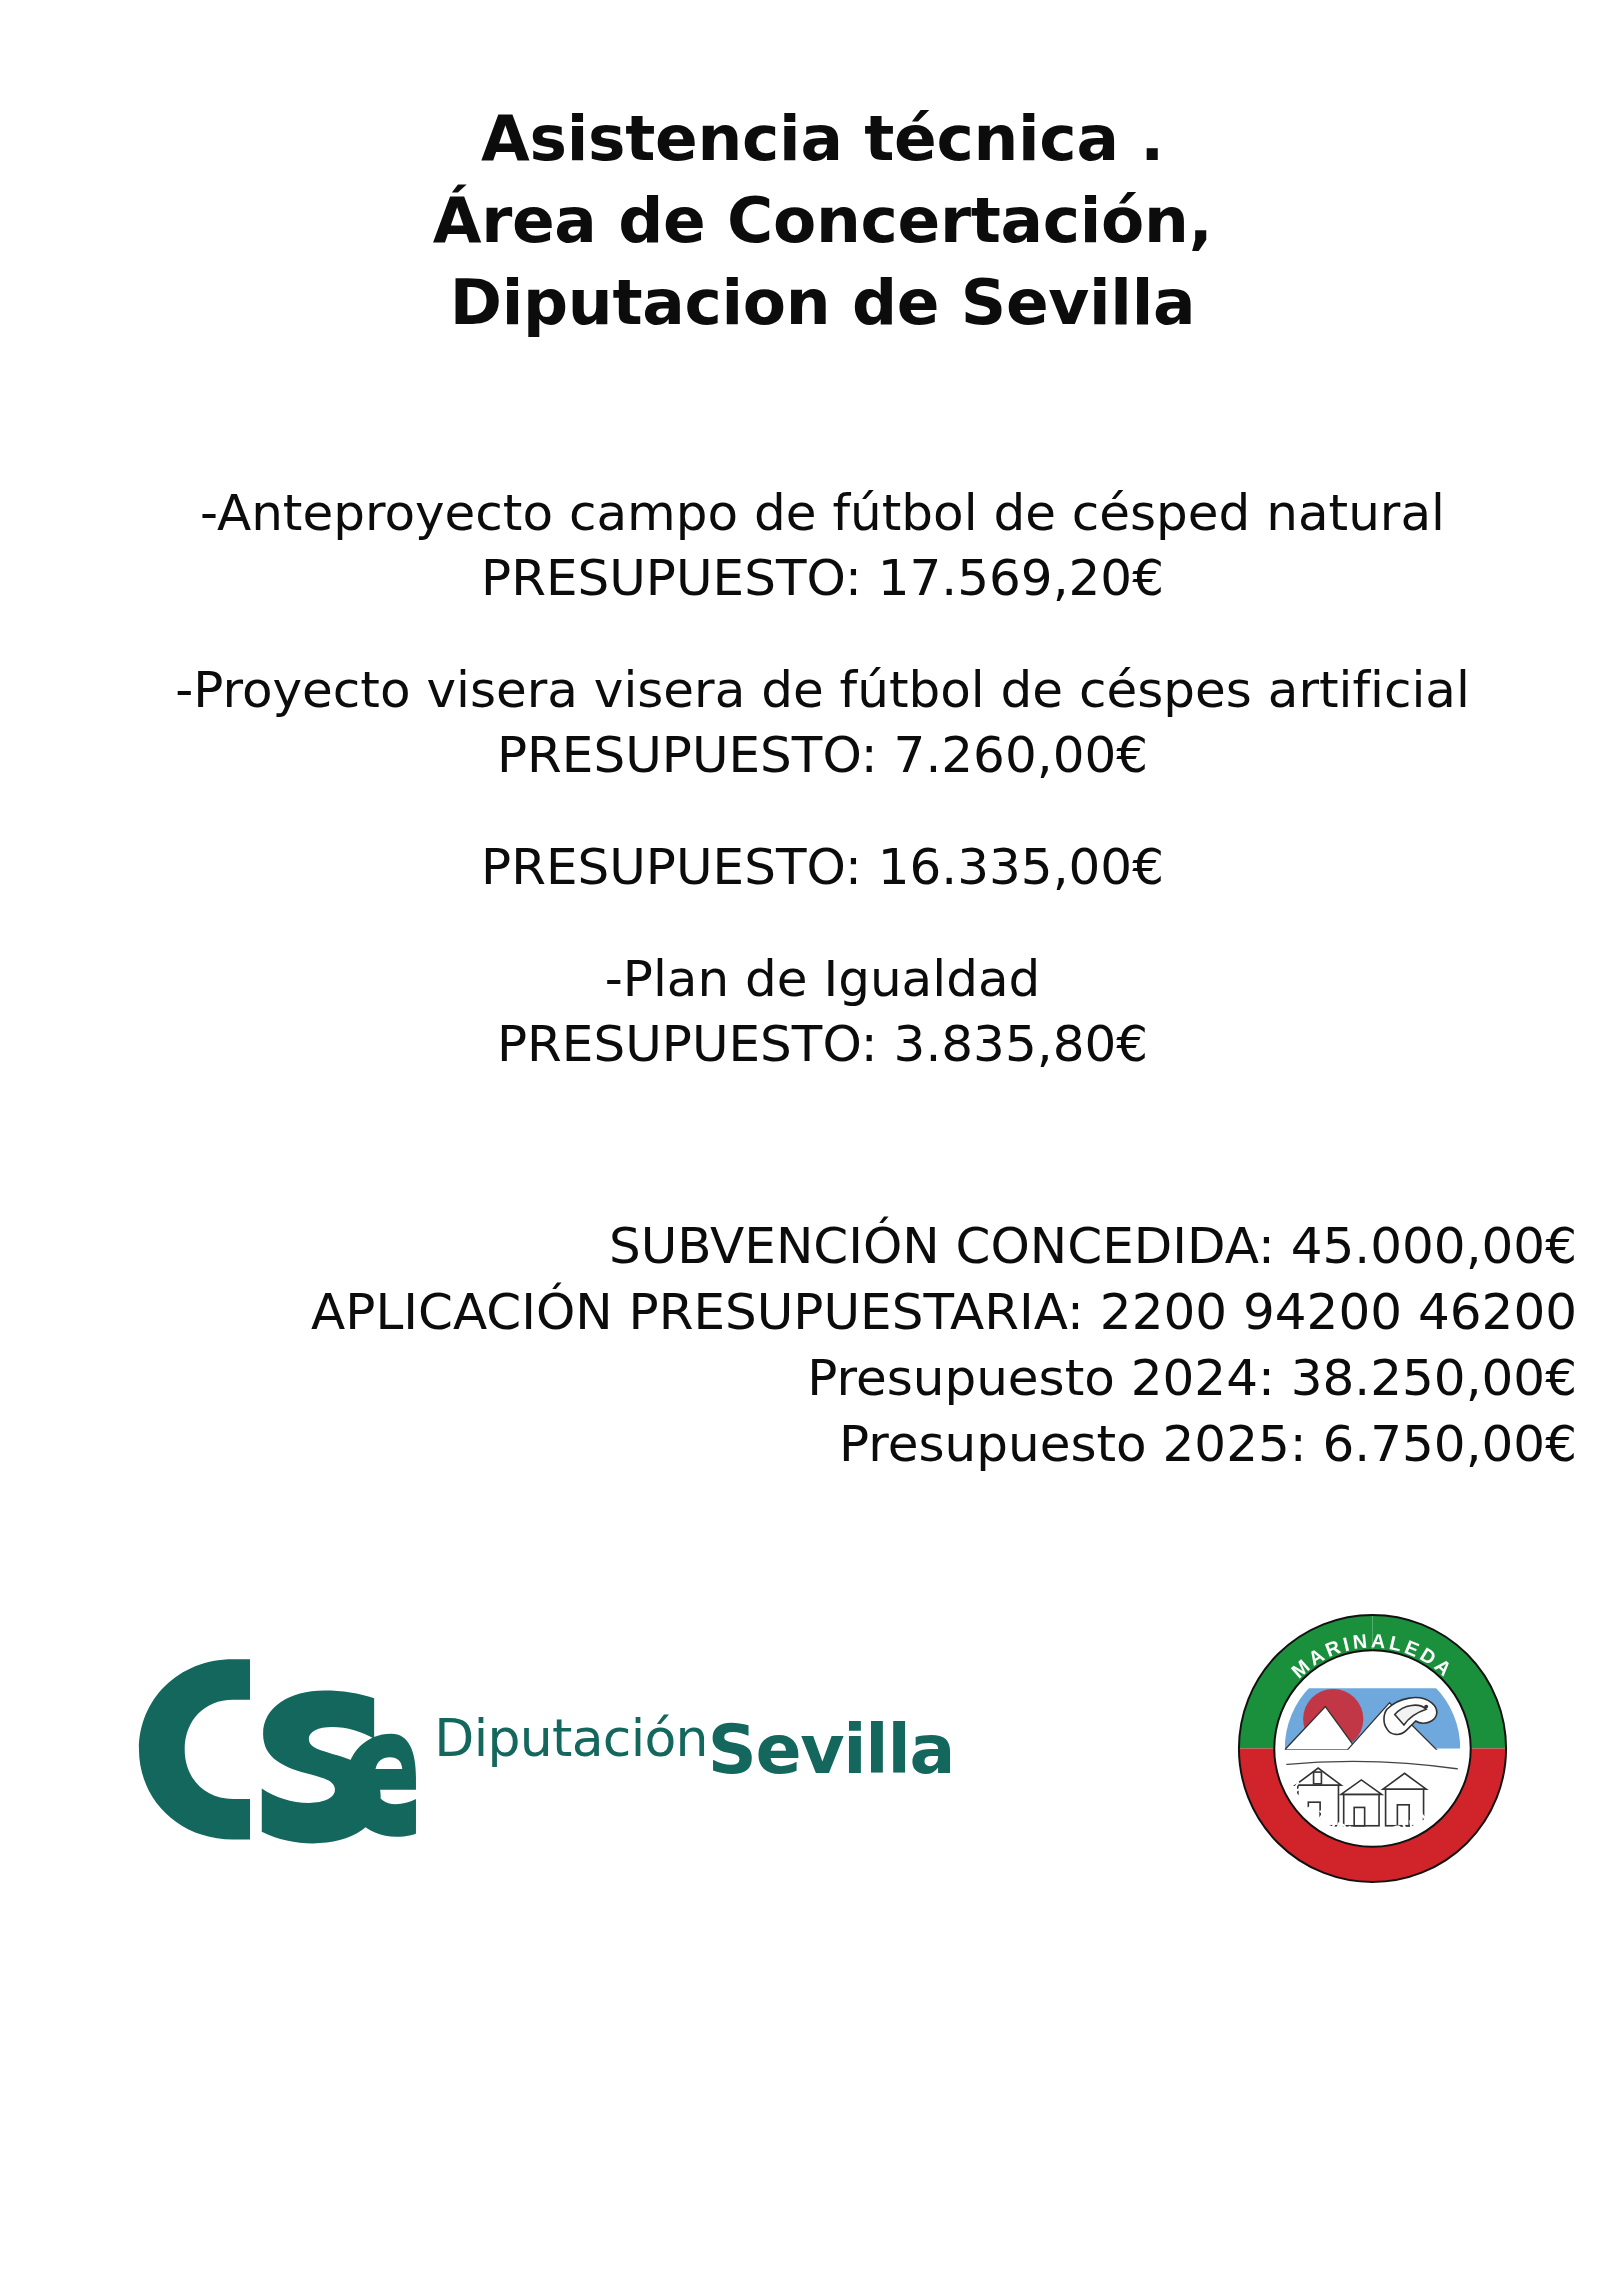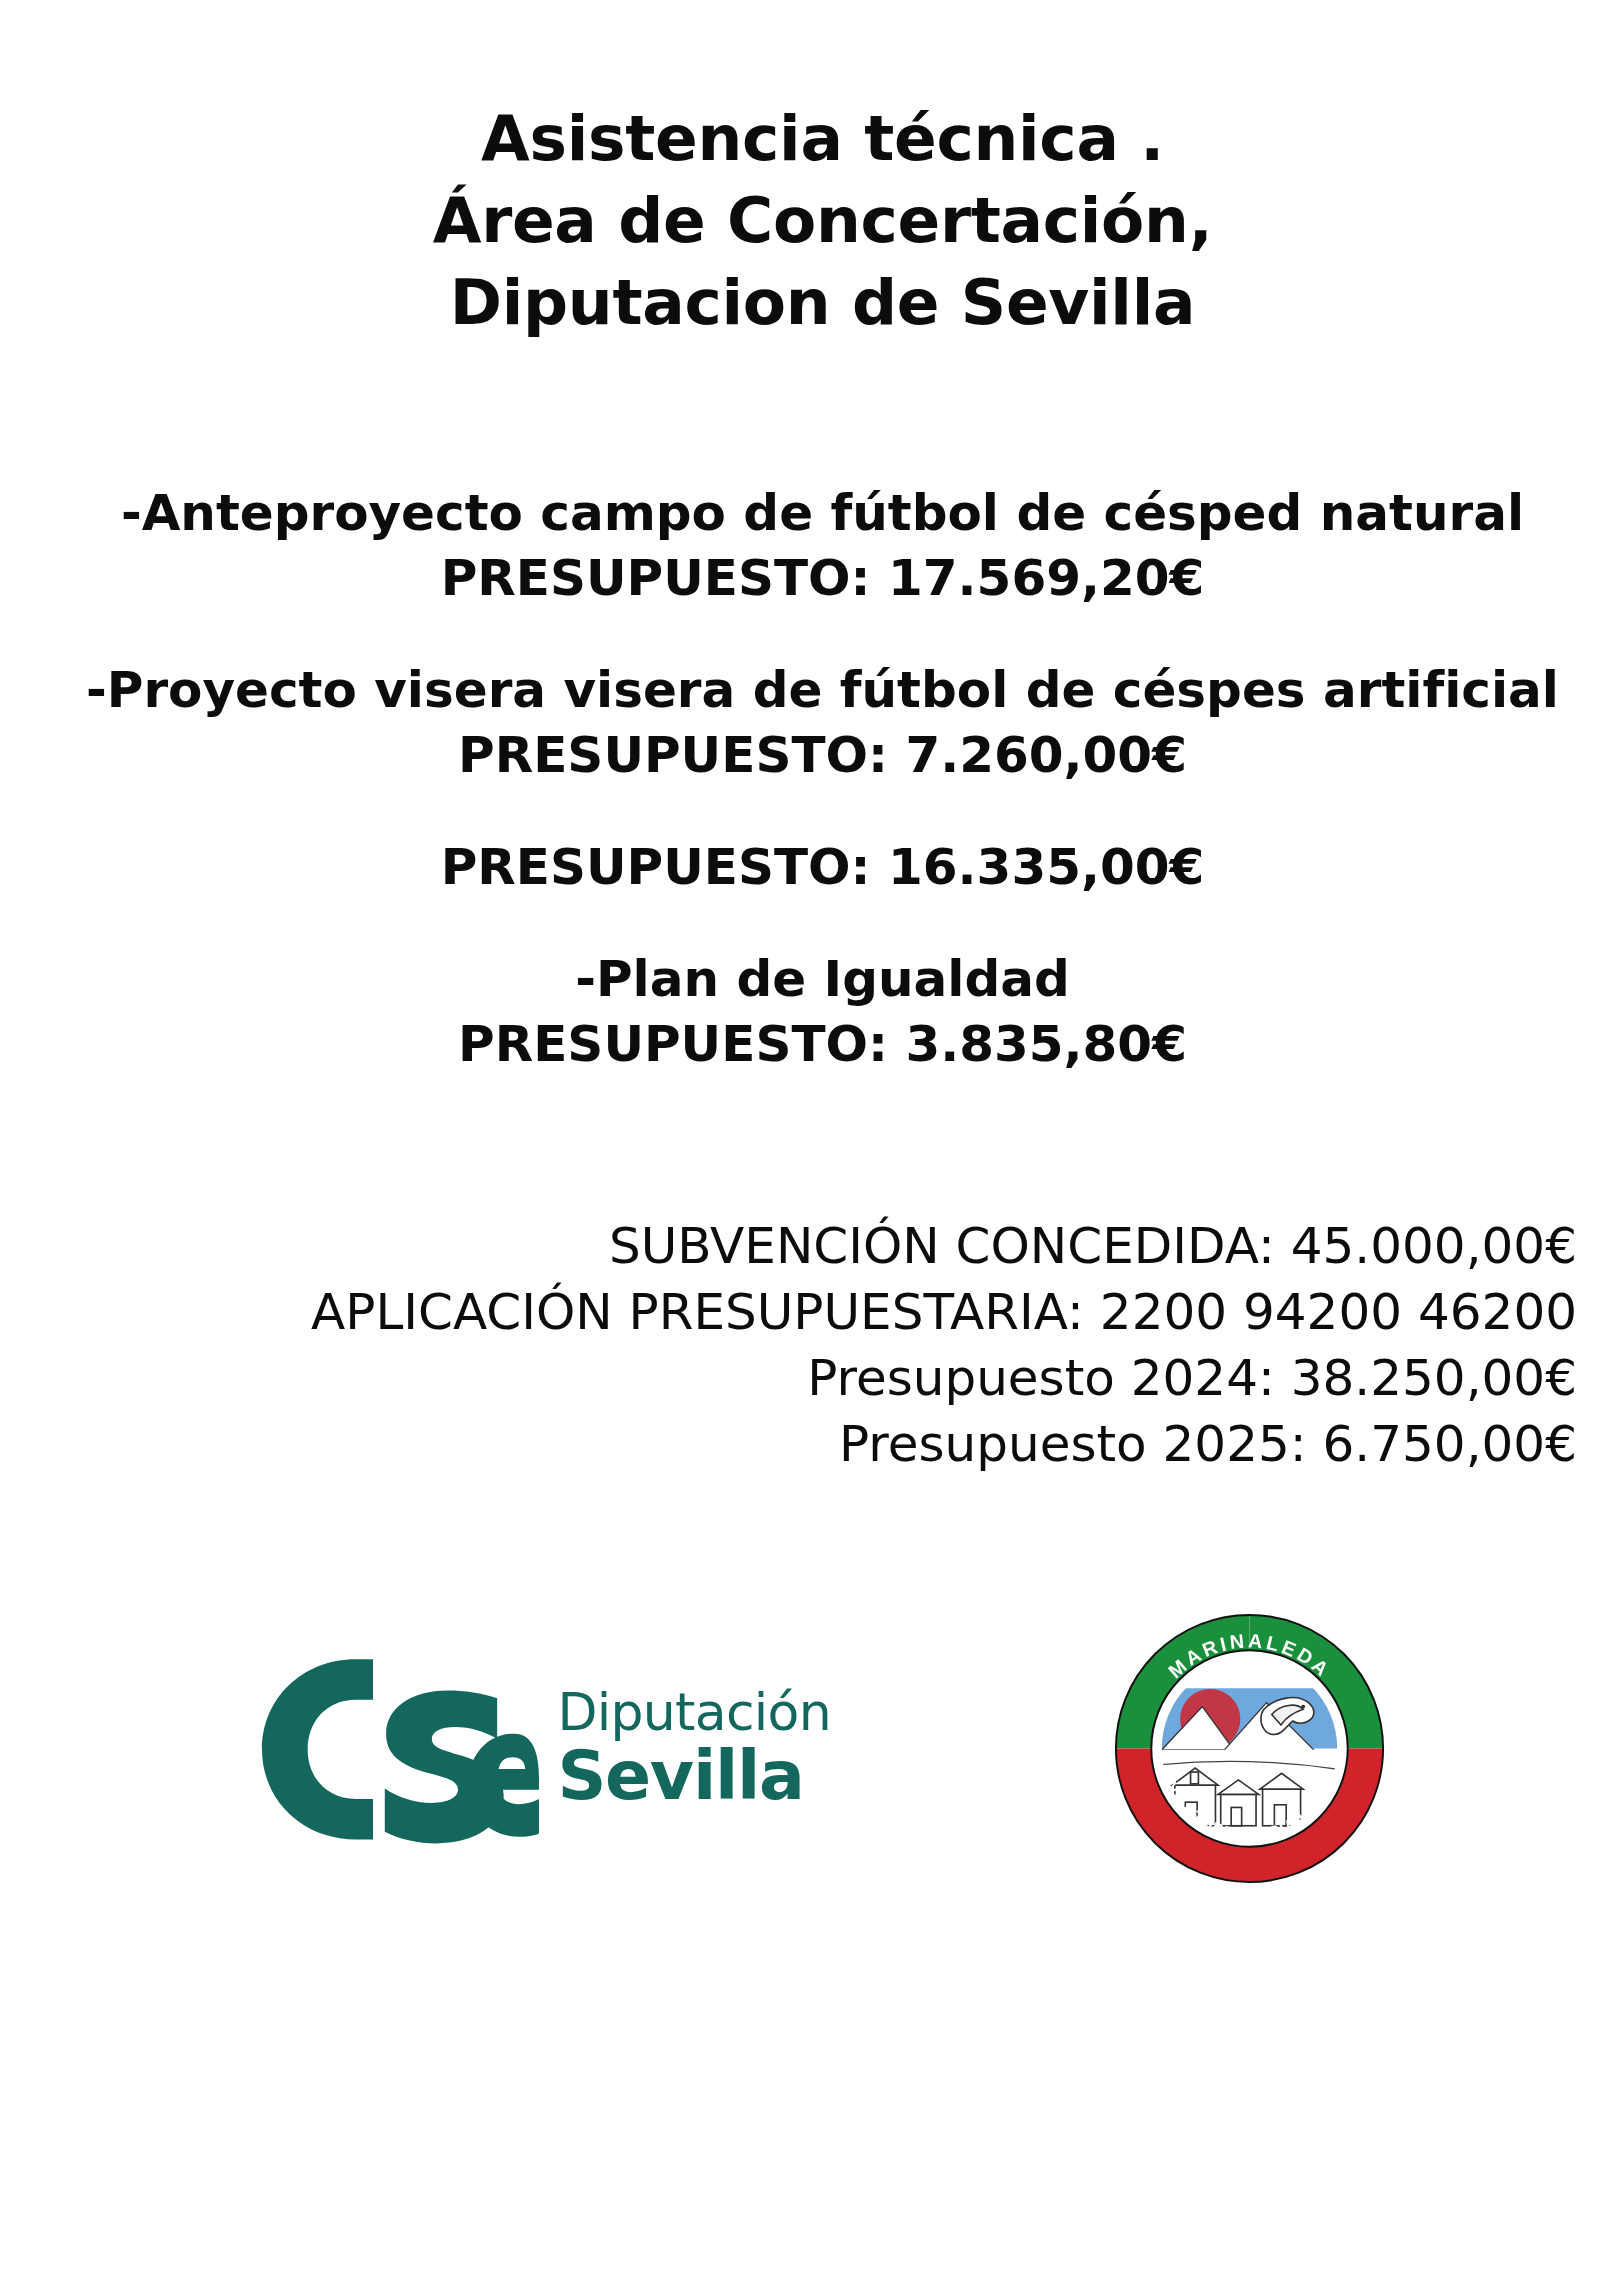--- a/index.html
+++ b/index.html
@@ -33,21 +33,21 @@
     margin: 0;
   }
   .title-line { display: block; }
 
   .body-block {
     margin-top: 137px;
     width: 100%;
     text-align: center;
     font-size: 50px;
     line-height: 1.30;
-    font-weight: bold;
+    font-weight: normal;
   }
   .item {
     margin-bottom: 47px;
   }
   .item:last-child { margin-bottom: 12px; }
   .item .line { display: block; white-space: nowrap; }
 
   .summary {
     margin-top: 124px;
     width: 100%;
@@ -73,21 +73,21 @@
     gap: 18.3px;
   }
   .dip-mark {
     width: 281px;
     height: 196px;
     position: relative;
     flex: 0 0 auto;
   }
   .dip-text {
     display: flex;
-    flex-direction: column;
+    flex-direction: row;
     justify-content: flex-start;
     line-height: 1;
     color: #13675d;
   }
   .dip-text .l1 {
     font-size: 52px;
     letter-spacing: -0.7px;
   }
   .dip-text .l2 {
     font-size: 68px;

